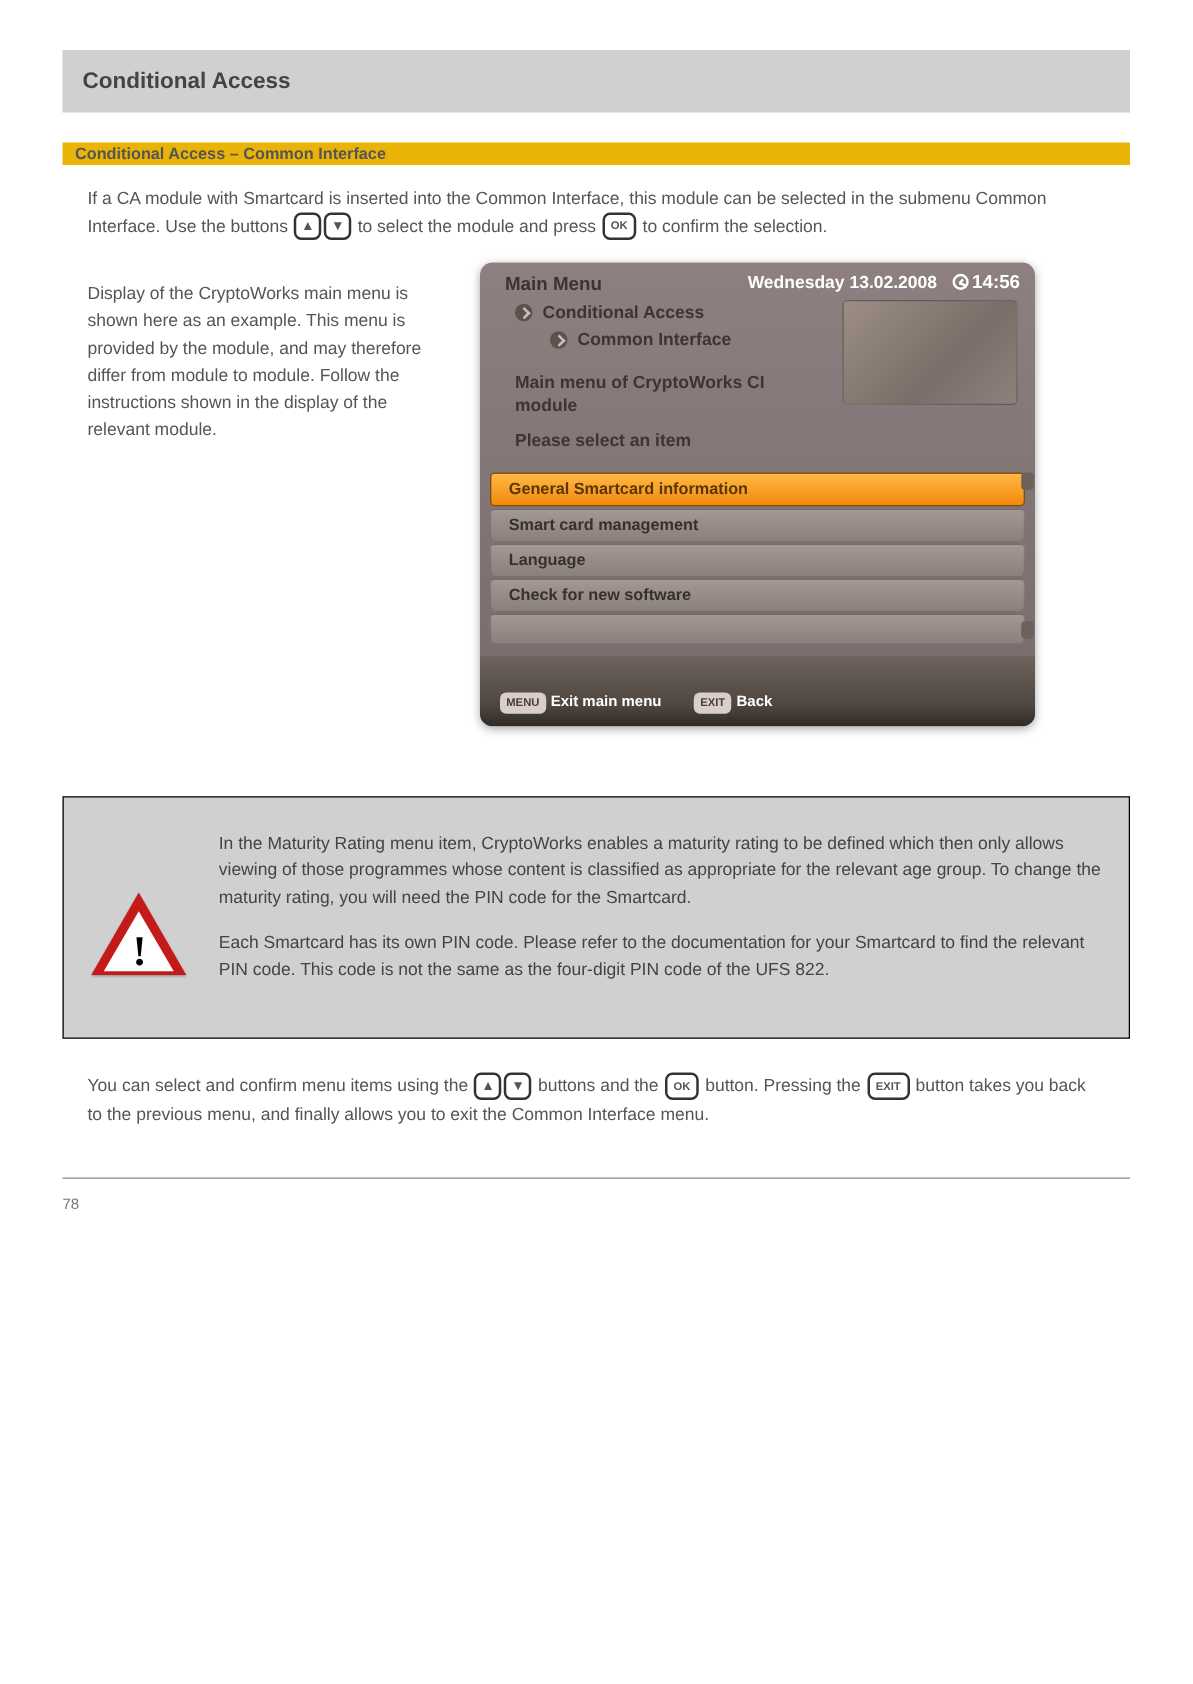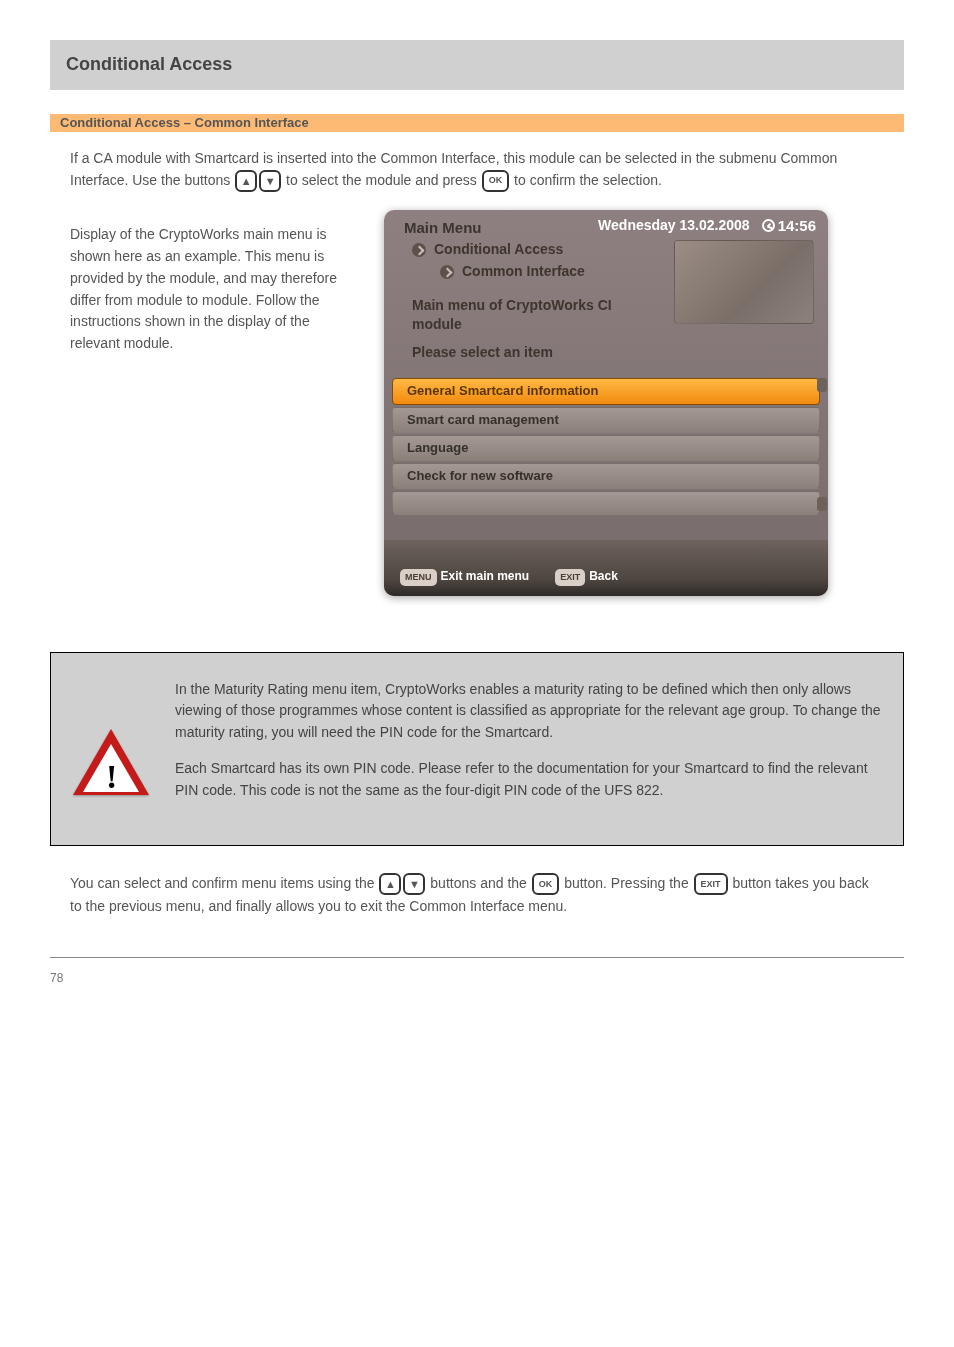--- a/index.html
+++ b/index.html
@@ -13,21 +13,21 @@
       line-height: 1.4;
     }
     .page { padding: 40px 50px 30px 50px; }
 
     .banner-light {
       background: #d0d0d0;
       height: 50px;
       margin-bottom: 24px;
     }
     .banner-dark {
-      background: #fdba74;
+      background: #eab308;
       height: 18px;
       margin-bottom: 16px;
     }
     .header-title {
       font-size: 18px;
       font-weight: bold;
       padding: 12px 16px;
       color: #444;
     }
     .subheader {
@@ -200,21 +200,21 @@
     .osd-scroll-bot { bottom: 4px; }
     .osd-footer {
       display: flex;
       gap: 26px;
       padding: 28px 14px 10px 16px;
       color: #fff;
       font-size: 12px;
       font-weight: bold;
       align-items: center;
       background: linear-gradient(#6e635d, #4e4640 70%, #2f2a27);
-      margin-top: 25px;
+      margin-top: 10px;
     }
     .osd-footer .badge {
       display: inline-block;
       background: #d9cfc8;
       color: #4a3e36;
       border-radius: 5px;
       font-size: 9px;
       font-weight: bold;
       padding: 2px 5px;
       margin-right: 4px;

